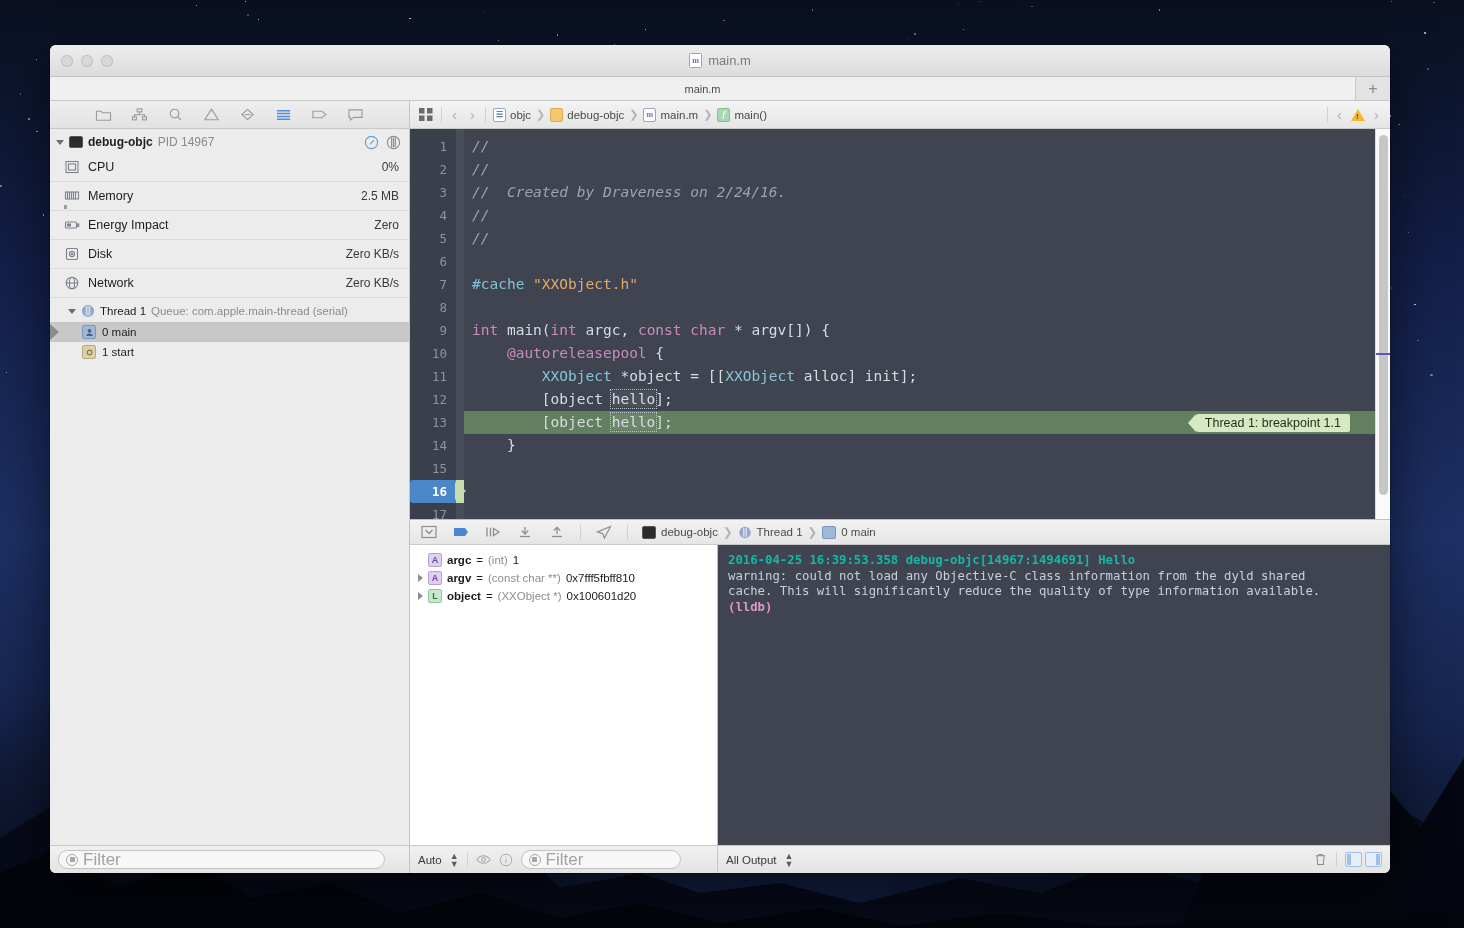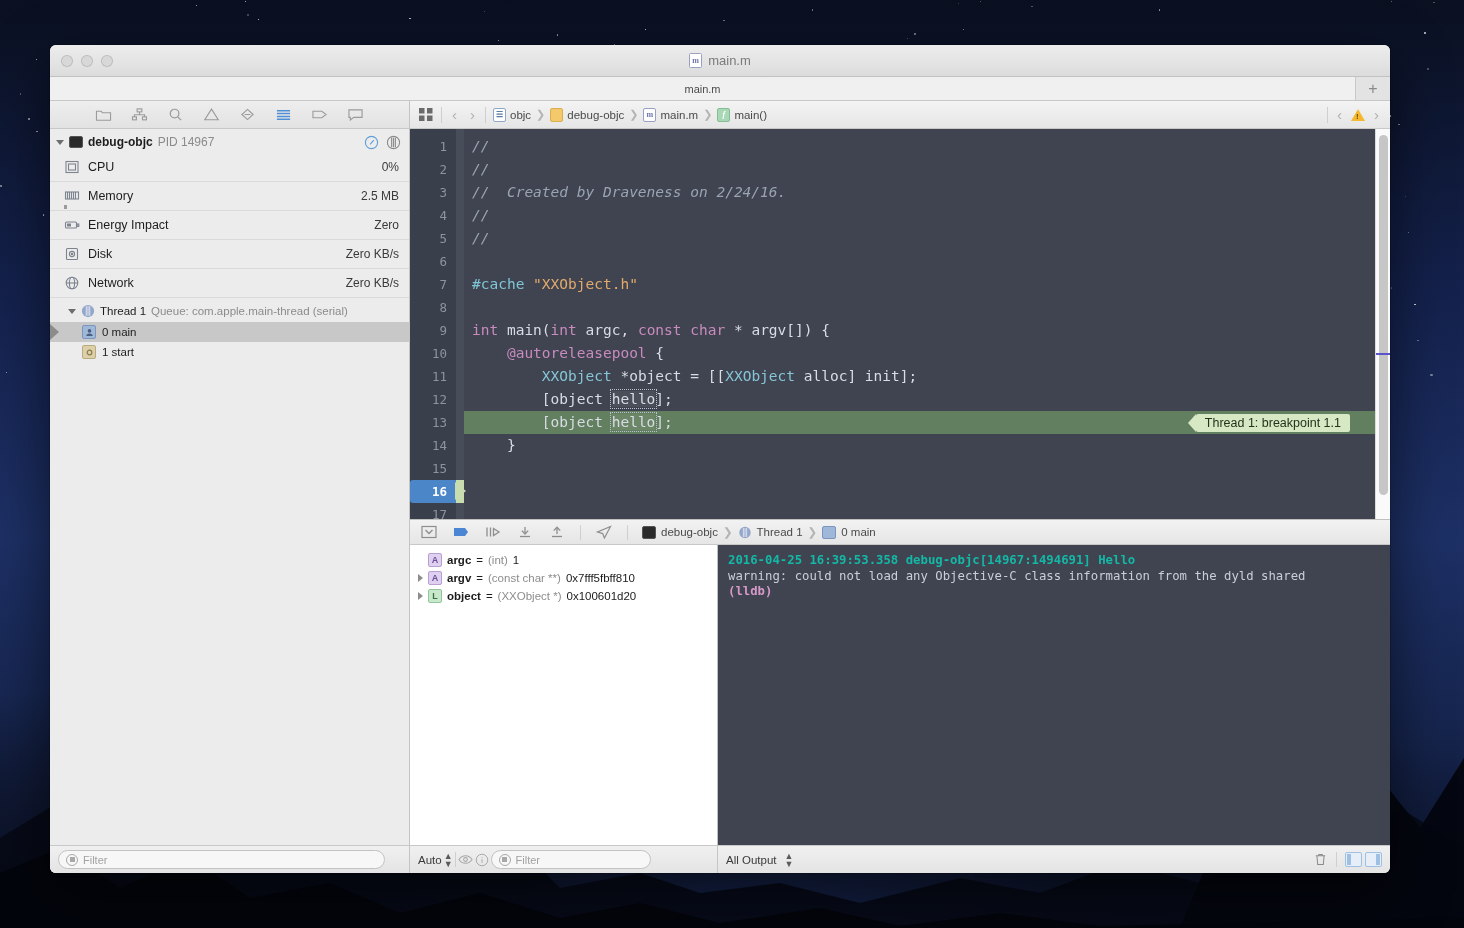--- a/index.html
+++ b/index.html
@@ -127,21 +127,21 @@
   .fr-badge.sys  { background: #ddd0a8; border: 1px solid #b9ab80; }
 
   .nav-bottom {
     height: 28px; flex: 0 0 28px; display: flex; align-items: center; gap: 6px;
     padding: 0 8px; background: linear-gradient(to bottom,#f0f0f0,#e4e4e4);
     border-top: 1px solid #c8c8c8;
   }
   .filter-field {
     flex: 1; height: 19px; background: #f7f7f7; border: 1px solid #c3c3c3;
     border-radius: 10px; display: flex; align-items: center; gap: 5px; padding: 4px 7px;
-    font-size: 11px; color: #a2a2a2;
+    font-size: 17px; color: #a2a2a2;
   }
   .filter-circle { width: 12px; height: 12px; border-radius: 50%; border: 1.5px solid #a8a8a8;
     display: inline-flex; align-items: center; justify-content: center; }
   .filter-circle b { width: 5px; height: 5px; background: #a8a8a8; display: block; }
   .mini-btns { display: flex; gap: 4px; margin-left: 2px; }
 
   
   .editor-col { flex: 1; display: flex; flex-direction: column; min-width: 0; }
   .jumpbar {
     height: 28px; flex: 0 0 28px; display: flex; align-items: center;
@@ -256,21 +256,21 @@
   }
   .c-out { color: #14b8a6; font-weight: bold; }
   .c-warn { color: #c9cfda; }
   .c-lldb { color: #d79ac8; font-weight: bold; }
 
   .debug-bottom {
     height: 28px; flex: 0 0 28px; display: flex; align-items: center;
     background: linear-gradient(to bottom,#f0f0f0,#e4e4e4); border-top: 1px solid #c8c8c8;
     font-size: 11.5px; color: #3a3a3a;
   }
-  .dbb-left { width: 308px; flex: 0 0 308px; display: flex; align-items: center; gap: 2px;
+  .dbb-left { width: 308px; flex: 0 0 308px; display: flex; align-items: center; gap: 8px;
     padding: 0 8px; border-right: 1px solid #c6c6c6; height: 100%; }
   .stepper { font-size: 9px; color: #5a5a5a; line-height: 8px; }
   .dbb-right { flex: 1; display: flex; align-items: center; gap: 8px; padding: 0 8px; }
   .seg { display: flex; gap: 3px; }
   .seg i { width: 17px; height: 15px; border: 1px solid #9fc0e3; border-radius: 2px;
            background: #e6eff9; display: block; position: relative; }
   .seg i::after { content:""; position: absolute; top: 1px; bottom: 1px; width: 4px;
            background: #9fc0e3; }
   .seg i.l::after { left: 1px; } .seg i.r::after { right: 1px; }
   .trash { width: 15px; height: 15px; color: #8b8b8b; }
@@ -819,20 +819,21 @@
       <span class="vbadge L">L</span>
       <span class="vname">object</span>
       <span>=</span>
       <span class="vtype">(XXObject *)</span>
       <span>0x100601d20</span>
     </div>
           </div>
         <div class="console">
             <div class="c-out">2016-04-25 16:39:53.358 debug-objc[14967:1494691] Hello</div>
             <div class="c-warn">warning: could not load any Objective-C class information from the dyld shared</div>
+            <div class="c-warn">cache. This will significantly reduce the quality of type information available.</div>
             <div class="c-lldb">(lldb)</div>
           </div>
       </div>
 
       <div class="debug-bottom">
         <div class="dbb-left">
           <span>Auto</span>
           <span class="stepper">▲<br>▼</span>
           <span class="db-sep"></span>
           <svg width="15" height="13" viewBox="0 0 16 12" fill="none" stroke="#a8a8a8" stroke-width="1.1">

